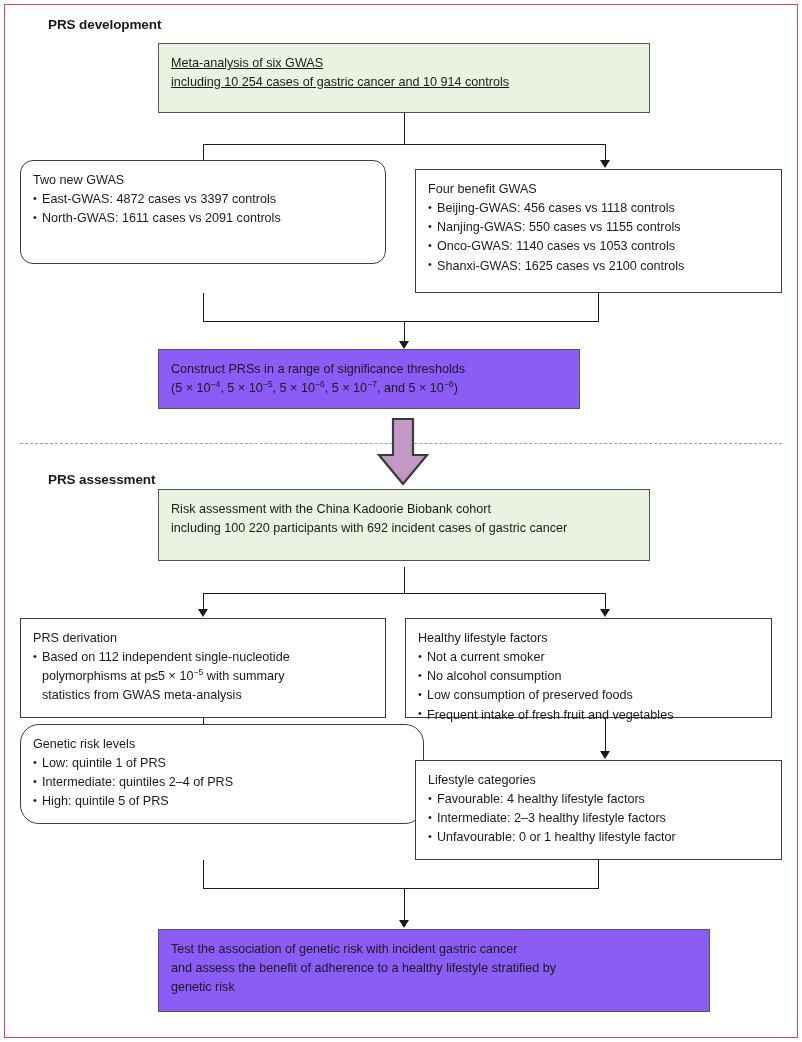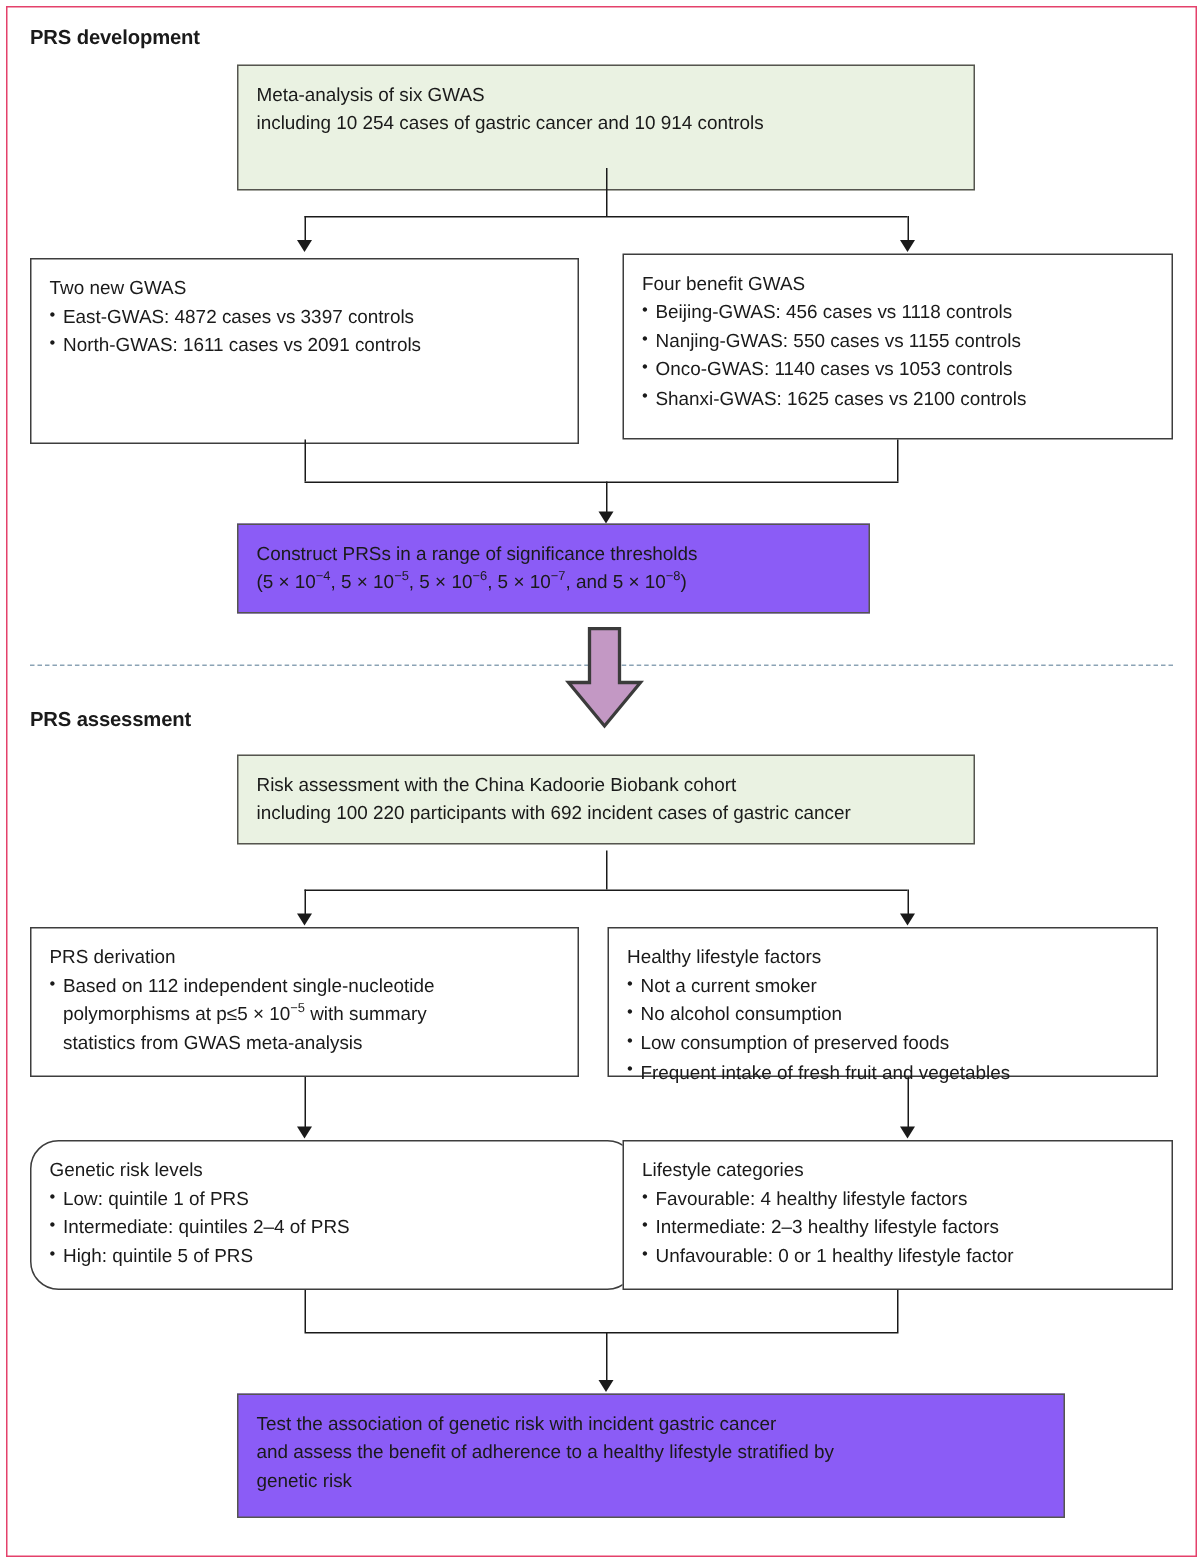--- a/index.html
+++ b/index.html
@@ -27,20 +27,21 @@
     border: 1.5px solid #e4416b;
     box-sizing: border-box;
   }
   .section-label {
     position: absolute;
     font-size: 13.5px;
     font-weight: bold;
     color: #1a1a1a;
     letter-spacing: -0.1px;
     white-space: nowrap;
+    margin-left: 28px;
   }
   .node {
     position: absolute;
     box-sizing: border-box;
     border: 1.4px solid #4a4a4a;
     background: #ffffff;
     padding: 10px 12px 8px 12px;
     font-size: 12.6px;
     line-height: 1.52;
     color: #1a1a1a;
@@ -116,33 +117,33 @@
   .node-nowrap { white-space: nowrap; }
 </style>
 </head>
 <body>
 
 <div id="page">
   <div class="outer-frame"></div>
 
   <div class="section-label" style="left:20px; top:17px;">PRS development</div>
 
-  <div class="node green" style="left:158px; top:43px; width:492px; height:84px;">
+  <div class="node green" style="left:158px; top:43px; width:492px; height:70px;text-decoration:underline;">
     <span class="line">Meta-analysis of six GWAS</span>
     <span class="line">including 10 254 cases of gastric cancer and 10 914 controls</span>
   </div>
 
   <div class="vline" style="left:404px; top:112px; height:32px;"></div>
   <div class="hline" style="left:203px; top:144px; width:402px;"></div>
   <div class="vline" style="left:203px; top:144px; height:17px;"></div>
   <div class="arrowhead" style="left:197.5px; top:160px;"></div>
   <div class="vline" style="left:605px; top:144px; height:17px;"></div>
   <div class="arrowhead" style="left:599.5px; top:160px;"></div>
 
-  <div class="node plain" style="left:20px; top:172px; width:366px; height:124px;">
+  <div class="node plain" style="left:20px; top:160px; width:366px; height:104px;border-radius:13px;">
     <span class="title">Two new GWAS</span>
     <ul>
       <li class="node-nowrap">East-GWAS: 4872 cases vs 3397 controls</li>
       <li class="node-nowrap">North-GWAS: 1611 cases vs 2091 controls</li>
     </ul>
   </div>
 
   <div class="node plain" style="left:415px; top:169px; width:367px; height:124px;">
     <span class="title">Four benefit GWAS</span>
     <ul>
@@ -165,21 +166,21 @@
   </div>
 
   <div class="dashed-divider" style="left:20px; top:443px; width:762px;"></div>
 
   <svg class="big-arrow" style="left:372px; top:418px;" width="62" height="68" viewBox="0 0 62 68">
     <polygon points="21,1 41,1 41,37 55,37 31,66 7,37 21,37" fill="#c398c4" stroke="#3b3b3b" stroke-width="2.2" stroke-linejoin="miter"></polygon>
   </svg>
 
   <div class="section-label" style="left:20px; top:472px;">PRS assessment</div>
 
-  <div class="node green" style="left:158px; top:503px; width:492px; height:60px;">
+  <div class="node green" style="left:158px; top:489px; width:492px; height:72px;">
     <span class="line">Risk assessment with the China Kadoorie Biobank cohort</span>
     <span class="line">including 100 220 participants with 692 incident cases of gastric cancer</span>
   </div>
 
   <div class="vline" style="left:404px; top:567px; height:26px;"></div>
   <div class="hline" style="left:203px; top:593px; width:402px;"></div>
   <div class="vline" style="left:203px; top:593px; height:17px;"></div>
   <div class="arrowhead" style="left:197.5px; top:609px;"></div>
   <div class="vline" style="left:605px; top:593px; height:17px;"></div>
   <div class="arrowhead" style="left:599.5px; top:609px;"></div>
@@ -199,21 +200,21 @@
       <li class="node-nowrap">Low consumption of preserved foods</li>
       <li class="node-nowrap">Frequent intake of fresh fruit and vegetables</li>
     </ul>
   </div>
 
   <div class="vline" style="left:203px; top:718px; height:34px;"></div>
   <div class="arrowhead" style="left:197.5px; top:751px;"></div>
   <div class="vline" style="left:605px; top:718px; height:34px;"></div>
   <div class="arrowhead" style="left:599.5px; top:751px;"></div>
 
-  <div class="node plain" style="left:20px; top:760px; width:404px; height:100px;border-radius:19px;">
+  <div class="node plain" style="left:20px; top:724px; width:404px; height:100px;border-radius:19px;">
     <span class="title">Genetic risk levels</span>
     <ul>
       <li class="node-nowrap">Low: quintile 1 of PRS</li>
       <li class="node-nowrap">Intermediate: quintiles 2–4 of PRS</li>
       <li class="node-nowrap">High: quintile 5 of PRS</li>
     </ul>
   </div>
 
   <div class="node plain" style="left:415px; top:760px; width:367px; height:100px;">
     <span class="title">Lifestyle categories</span>

